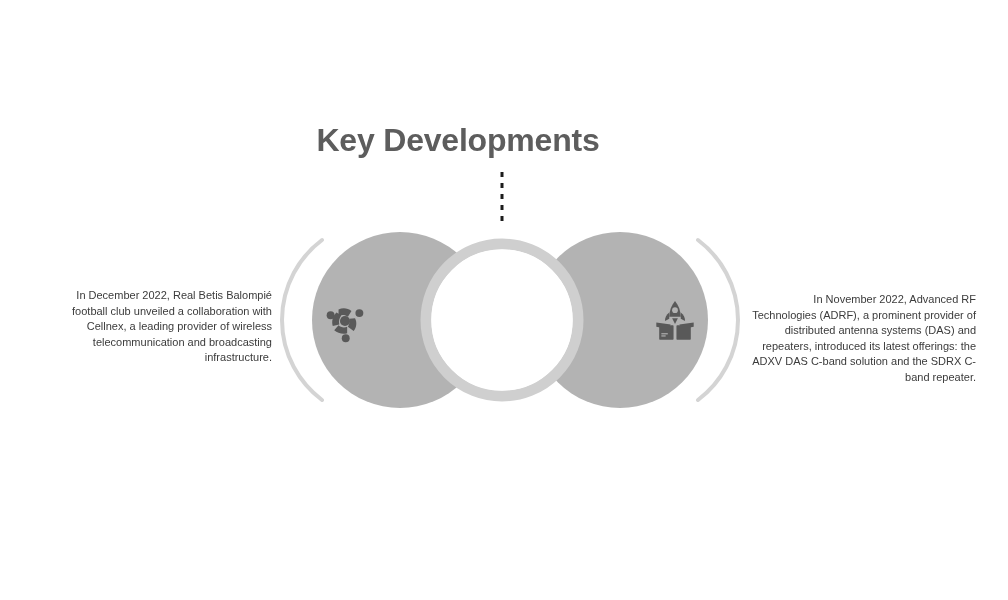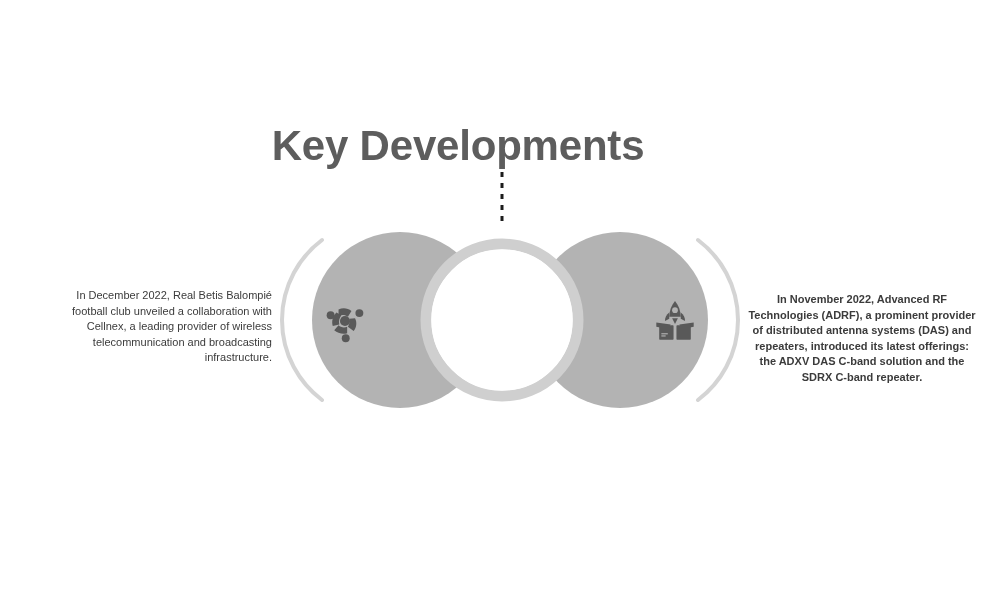--- a/index.html
+++ b/index.html
@@ -23,21 +23,21 @@
     height: 600px;
   }
 
   
   .page-title {
     position: absolute;
     left: 0;
     top: 122px;
     width: 916px;
     text-align: center;
-    font-size: 42px;
+    font-size: 32px;
     font-weight: bold;
     color: #5d5d5d;
     letter-spacing: -0.2px;
   }
 
   
   .diagram {
     position: absolute;
     left: 0;
     top: 0;
@@ -56,22 +56,21 @@
   .note-left {
     left: 41px;
     top: 288px;
     width: 231px;
     text-align: right;
   }
   .note-right {
     left: 748px;
     top: 292px;
     width: 228px;
-    text-align: center;
-    font-weight: bold;
+    text-align: right;
   }
 
   
   .circle-icon {
     position: absolute;
     pointer-events: auto;
   }
   .icon-left  { left: 322px; top: 298px; width: 46px; height: 46px; }
   .icon-right { left: 652px; top: 298px; width: 46px; height: 46px; }
 

